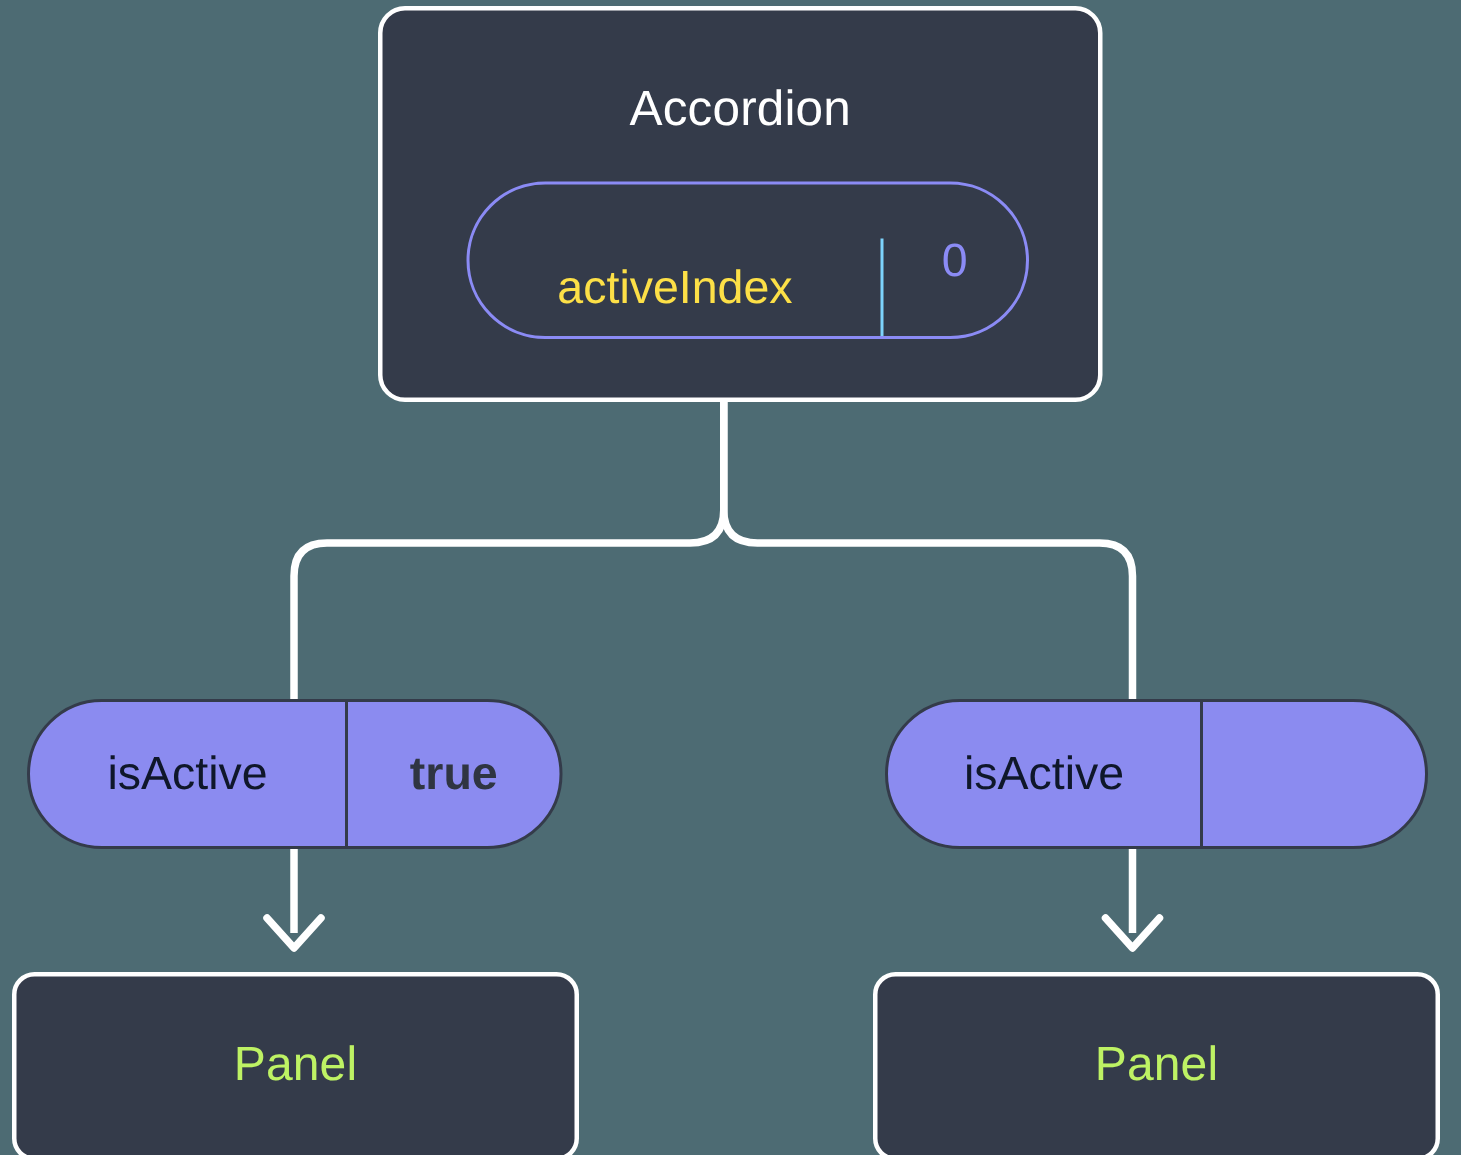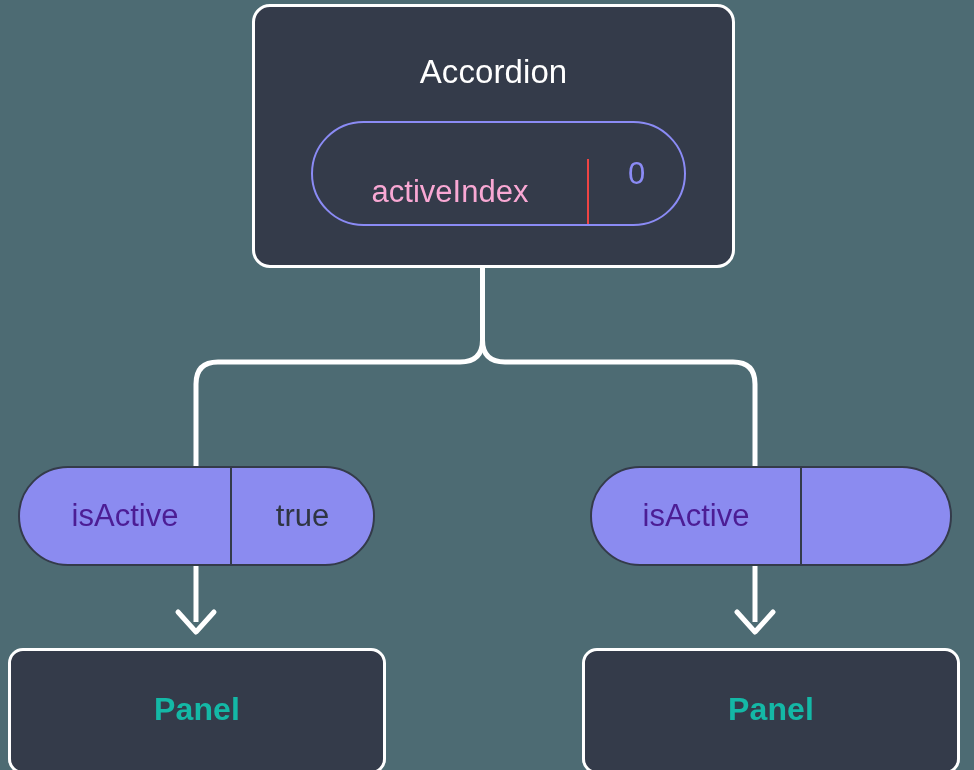--- a/index.html
+++ b/index.html
@@ -73,24 +73,24 @@
     display: flex;
     align-items: stretch;
     background: transparent;
     box-sizing: border-box;
   }
   #state-capsule .cap-key {
     flex: 0 0 276px;
     display: flex;
     align-items: center;
     justify-content: center;
-    color: #f9a8d4;
-    font-size: 31px;
-    font-weight: 400;
-    border-right: 2px solid #ef4444;
+    color: #fde047;
+    font-size: 31px;
+    font-weight: 400;
+    border-right: 2px solid #7dd3fc;
     box-sizing: border-box;
     margin-top: 36px;
   }
   #state-capsule .cap-val {
     flex: 1 1 auto;
     display: flex;
     align-items: center;
     justify-content: center;
     color: #8b8bf5;
     font-size: 31px;
@@ -105,53 +105,53 @@
     background: #8b8bf0;
     display: flex;
     align-items: stretch;
     box-sizing: border-box;
     overflow: hidden;
   }
   .pill .pill-key {
     display: flex;
     align-items: center;
     justify-content: center;
-    color: #4c1d95;
+    color: #0f172a;
     font-size: 31px;
     font-weight: 400;
     border-right: 2px solid #343b4a;
     box-sizing: border-box;
   }
   .pill .pill-val {
     flex: 1 1 auto;
     display: flex;
     align-items: center;
     justify-content: center;
     color: #2f3542;
     font-size: 31px;
-    font-weight: 400;
+    font-weight: 700;
   }
   #pill-left  { left: 18px;  top: 466px; width: 357px; }
   #pill-left  .pill-key { flex: 0 0 212px; }
   #pill-right { left: 590px; top: 466px; width: 362px; }
   #pill-right .pill-key { flex: 0 0 210px; }
 
   
   .panel {
     background: #343b4a;
     border: 3px solid #ffffff;
     border-radius: 15px;
     display: flex;
     align-items: center;
     justify-content: center;
   }
   .panel .panel-label {
-    color: #14b8a6;
+    color: #bef264;
     font-size: 32px;
-    font-weight: 700;
+    font-weight: 400;
     letter-spacing: 0.1px;
     margin-top: -4px;
   }
   #panel-left  { left: 8px;   top: 648px; width: 378px; height: 126px; }
   #panel-right { left: 582px; top: 648px; width: 378px; height: 126px; }
 </style>
 </head>
 <body>
 
 <div id="canvas">

